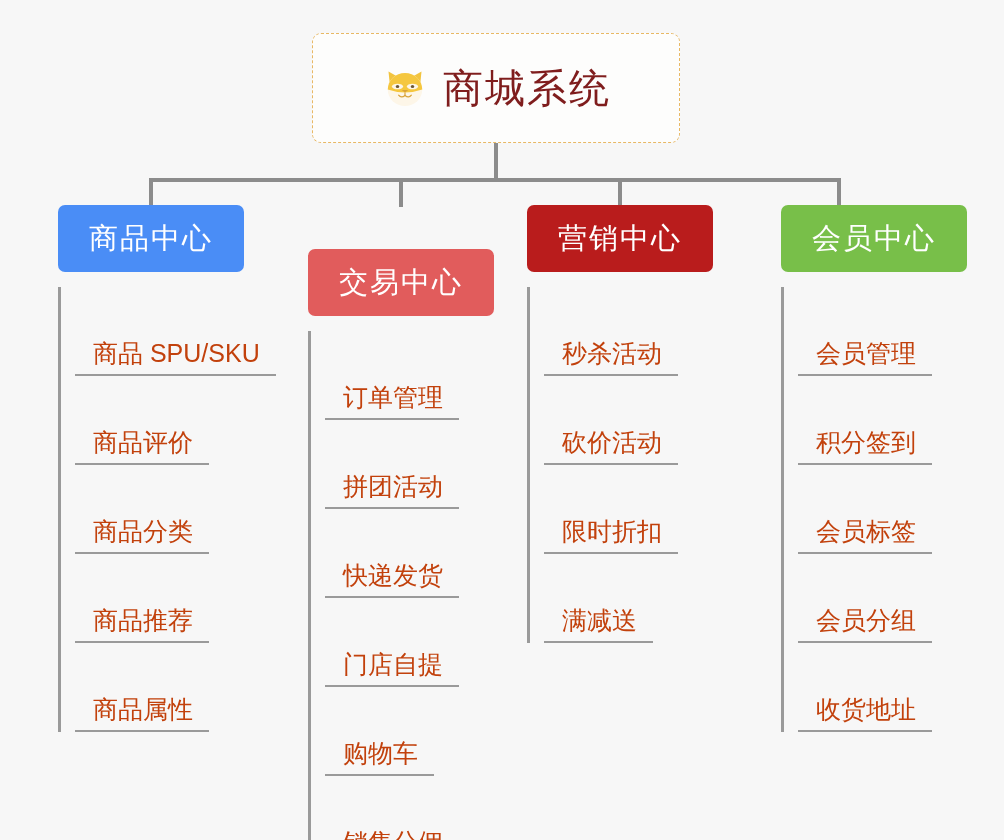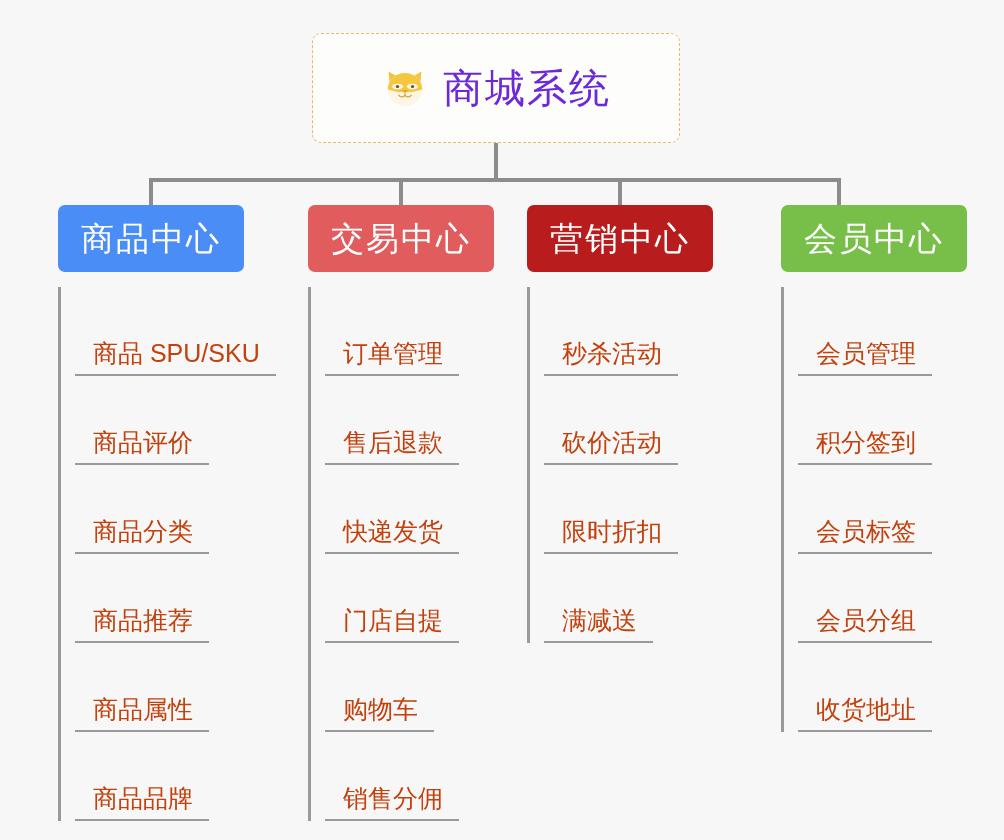--- a/index.html
+++ b/index.html
@@ -40,21 +40,21 @@
   }
   .root-icon {
     width: 48px;
     height: 48px;
     flex: 0 0 auto;
     display: block;
   }
   .root-title {
     font-size: 40px;
     line-height: 1;
-    color: #6d28d9;
+    color: #7f1d1d;
     letter-spacing: 2px;
     white-space: nowrap;
   }
 
   
   .conn {
     position: absolute;
     background: #8c8c8c;
   }
   .conn-v { width: 4px; }
@@ -68,21 +68,21 @@
   .cat-box {
     height: 67px;
     border-radius: 7px;
     display: flex;
     align-items: center;
     justify-content: center;
     box-sizing: border-box;
   }
   .cat-label {
     color: #ffffff;
-    font-size: 33px;
+    font-size: 29px;
     line-height: 1;
     letter-spacing: 2px;
     white-space: nowrap;
   }
 
   
   .leaf-list {
     position: relative;
     margin-top: 15px;
     padding-left: 14px;          
@@ -156,35 +156,32 @@
           </div>
           <div class="leaf-item">
             <span class="leaf-label">商品分类</span>
           </div>
           <div class="leaf-item">
             <span class="leaf-label">商品推荐</span>
           </div>
           <div class="leaf-item">
             <span class="leaf-label">商品属性</span>
           </div>
-          <div class="leaf-item">
-            <span class="leaf-label">商品品牌</span>
-          </div>
         </div>
       </div>
       <div class="column" style="left: 308px; width: 186px;">
-        <div class="cat-box" style="background: rgb(225, 92, 92);">
+        <div class="cat-box" style="background: rgb(225, 92, 92); margin-top: 44px;">
           <span class="cat-label">交易中心</span>
         </div>
         <div class="leaf-list">
           <div class="leaf-item">
             <span class="leaf-label">订单管理</span>
           </div>
           <div class="leaf-item">
-            <span class="leaf-label">售后退款</span>
+            <span class="leaf-label">拼团活动</span>
           </div>
           <div class="leaf-item">
             <span class="leaf-label">快递发货</span>
           </div>
           <div class="leaf-item">
             <span class="leaf-label">门店自提</span>
           </div>
           <div class="leaf-item">
             <span class="leaf-label">购物车</span>
           </div>

